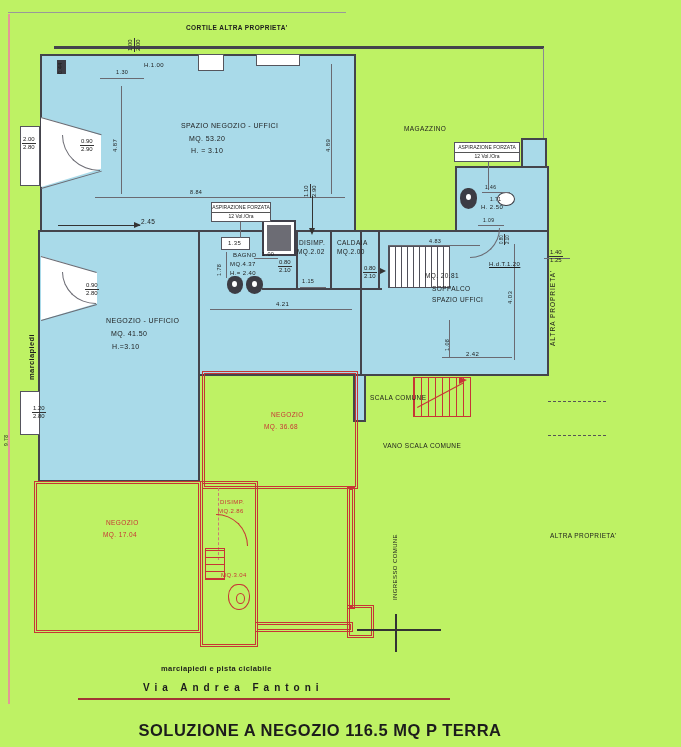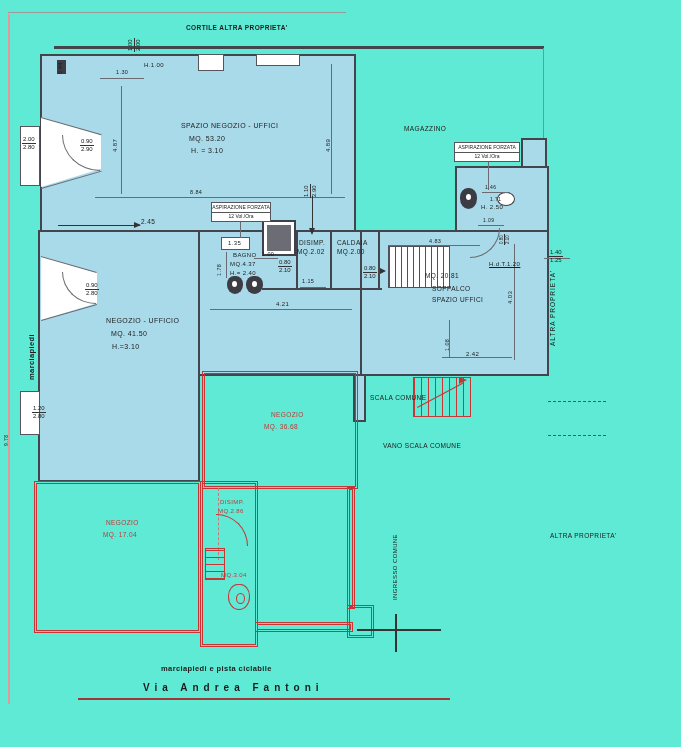--- a/index.html
+++ b/index.html
@@ -1,16 +1,16 @@
 <!DOCTYPE html>
 <html><head>
 <meta charset="utf-8">
 <style>
   html,body{margin:0;padding:0;background:#fff;}
-  #canvas{position:relative;width:681px;height:747px;background:#5eead4;overflow:hidden;
+  #canvas{position:relative;width:681px;height:747px;background:#bef264;overflow:hidden;
           font-family:"Liberation Sans",sans-serif;}
   .lbl{position:absolute;font-size:7px;color:#1c1c1c;letter-spacing:.4px;white-space:nowrap;line-height:1;}
   .b{font-weight:bold;}
   .red{color:#c73535;}
   .rot{transform:rotate(-90deg);transform-origin:0 0;}
   .blue{position:absolute;background:#a9dae9;border:2px solid #44444c;box-sizing:border-box;}
   .wline{position:absolute;background:#44444c;}
   .thin{position:absolute;background:#6a6a72;}
   .whitebox{position:absolute;background:#fff;border:1px solid #55555d;box-sizing:border-box;}
   .frac{position:absolute;font-size:6px;color:#222;text-align:center;line-height:1.15;white-space:nowrap;}
@@ -230,14 +230,15 @@
   <div class="lbl" style="left:490px;top:197px;font-size:5px;">1.71</div>
   <div class="lbl" style="left:483px;top:218px;font-size:5px;">1.09</div>
   <div class="lbl rot" style="left:507px;top:304px;font-size:6px;">4.03</div>
   <div class="lbl rot" style="left:445px;top:351px;font-size:5.5px;">1.08</div>
   <div class="lbl" style="left:466px;top:351px;font-size:6px;">2.42</div>
   <div class="lbl rot" style="left:4px;top:446px;font-size:5px;">9.78</div>
 
   <div class="lbl b" style="left:161px;top:665px;font-size:7.5px;">marciapiedi  e  pista ciclabile</div>
   <div class="lbl b" style="left:143px;top:683px;font-size:10px;letter-spacing:5px;">Via  Andrea  Fantoni</div>
   <div class="wline" style="left:78px;top:698px;width:372px;height:2px;background:#a23535;"></div>
+  <div class="lbl b" style="left:30px;top:722px;width:580px;font-size:16.5px;text-align:center;letter-spacing:.5px;">SOLUZIONE A NEGOZIO 116.5 MQ P TERRA</div>
 
 </div>
 
 </body></html>

